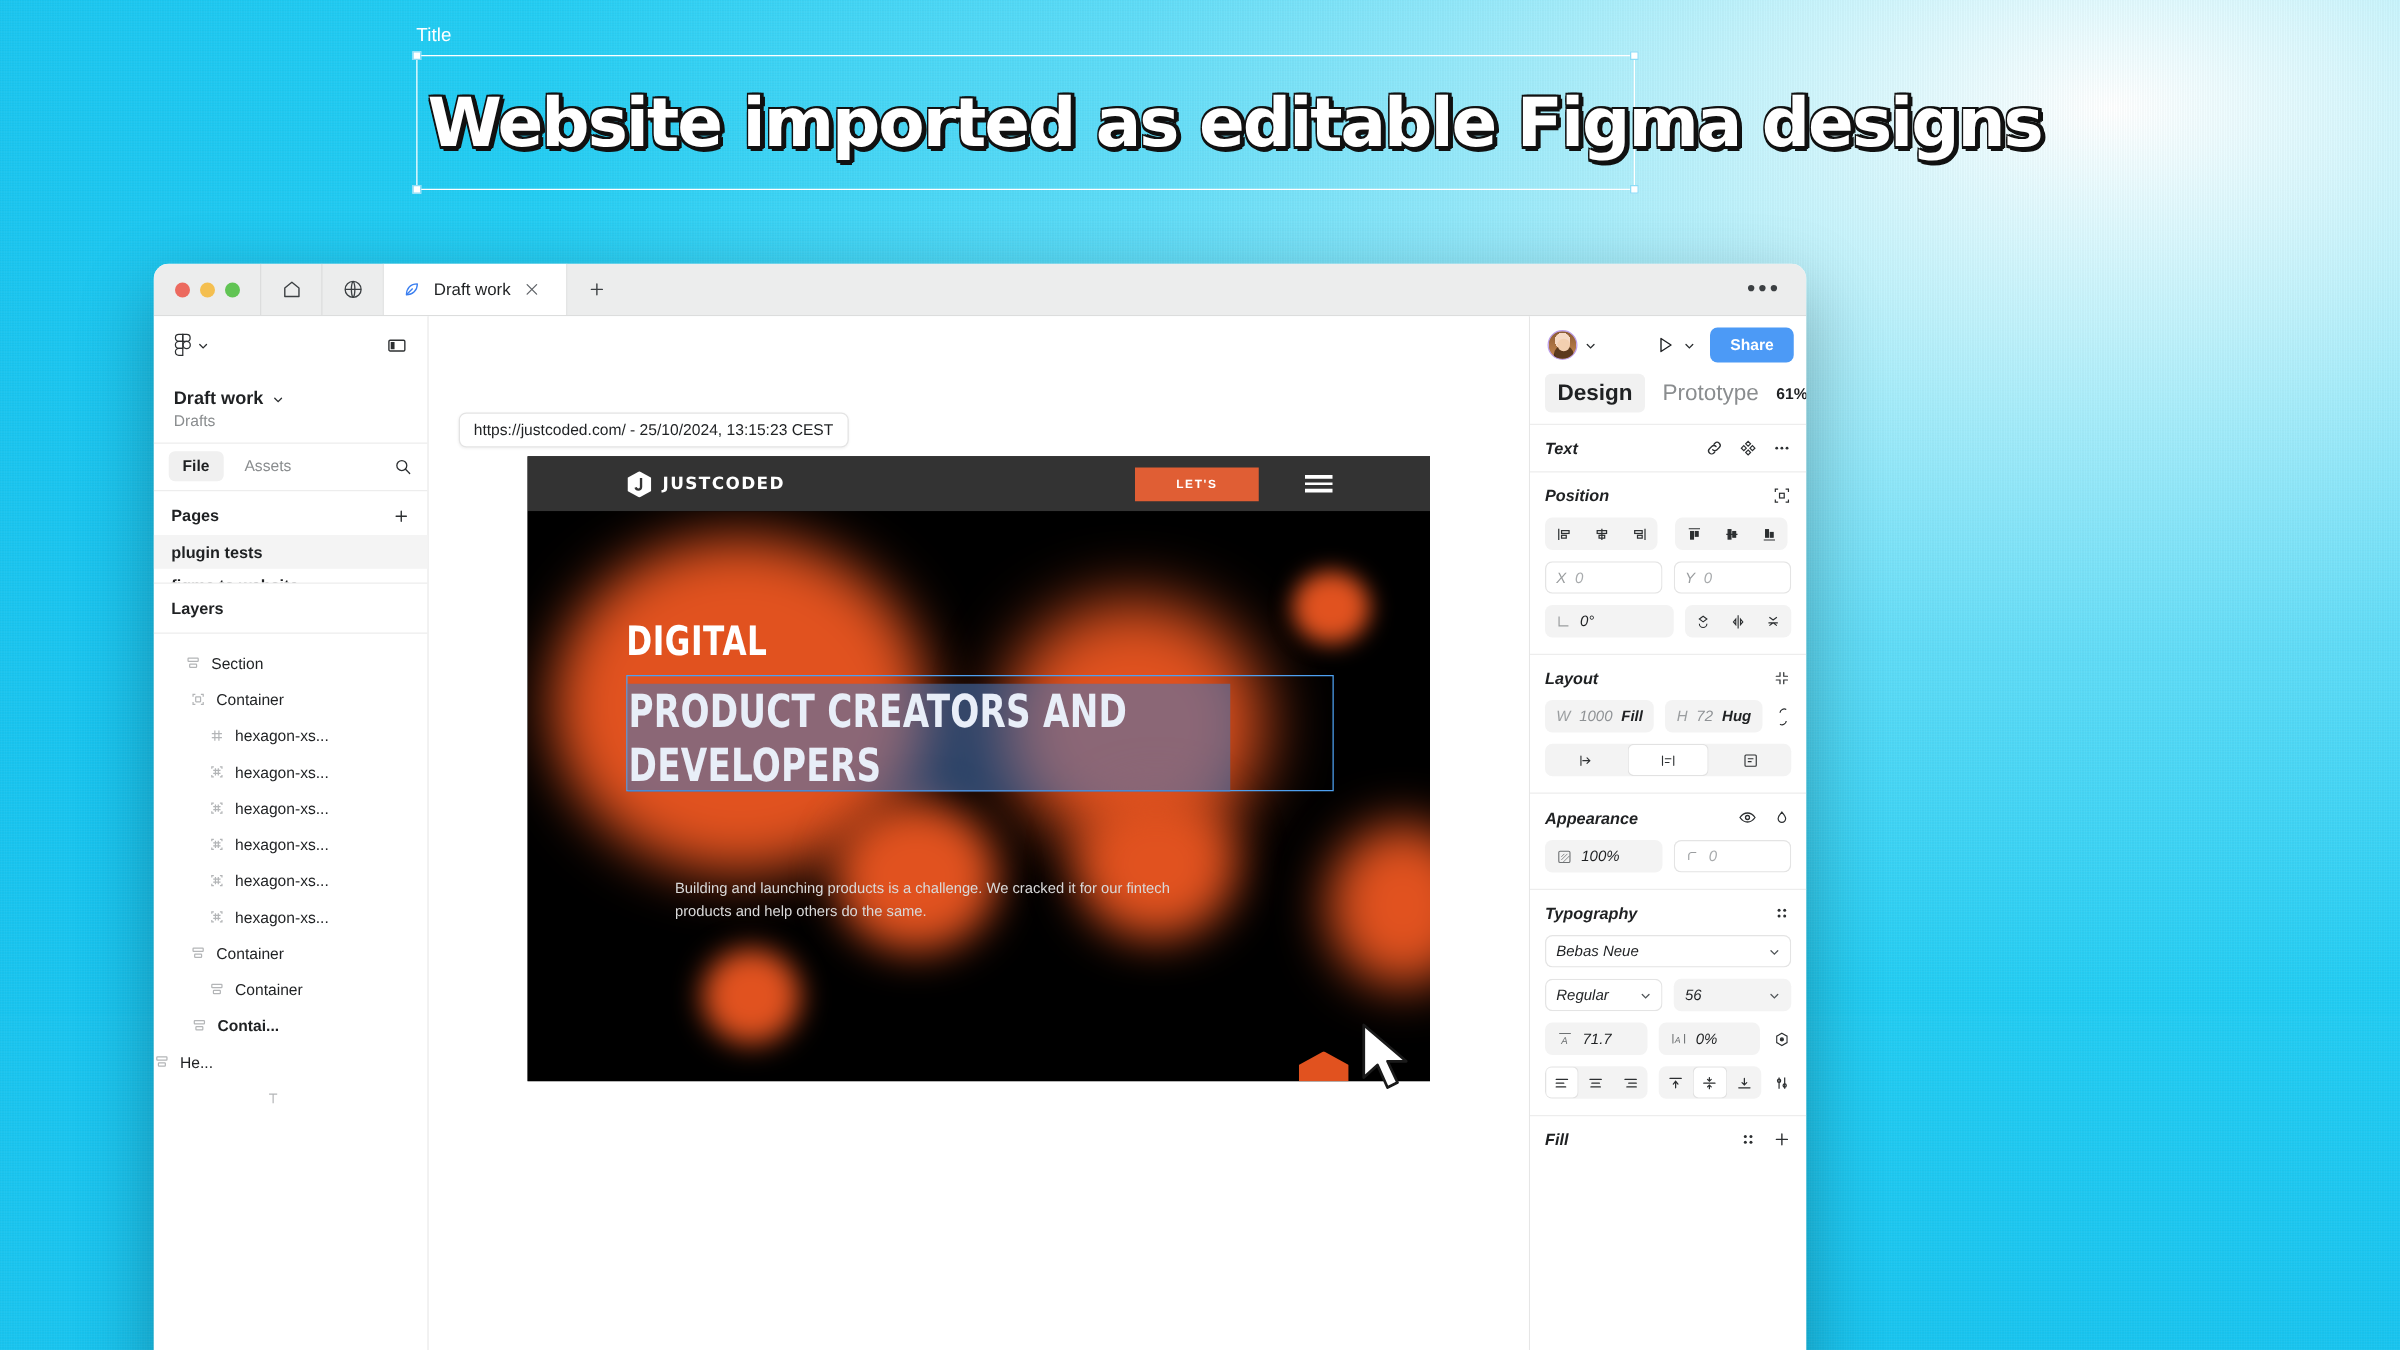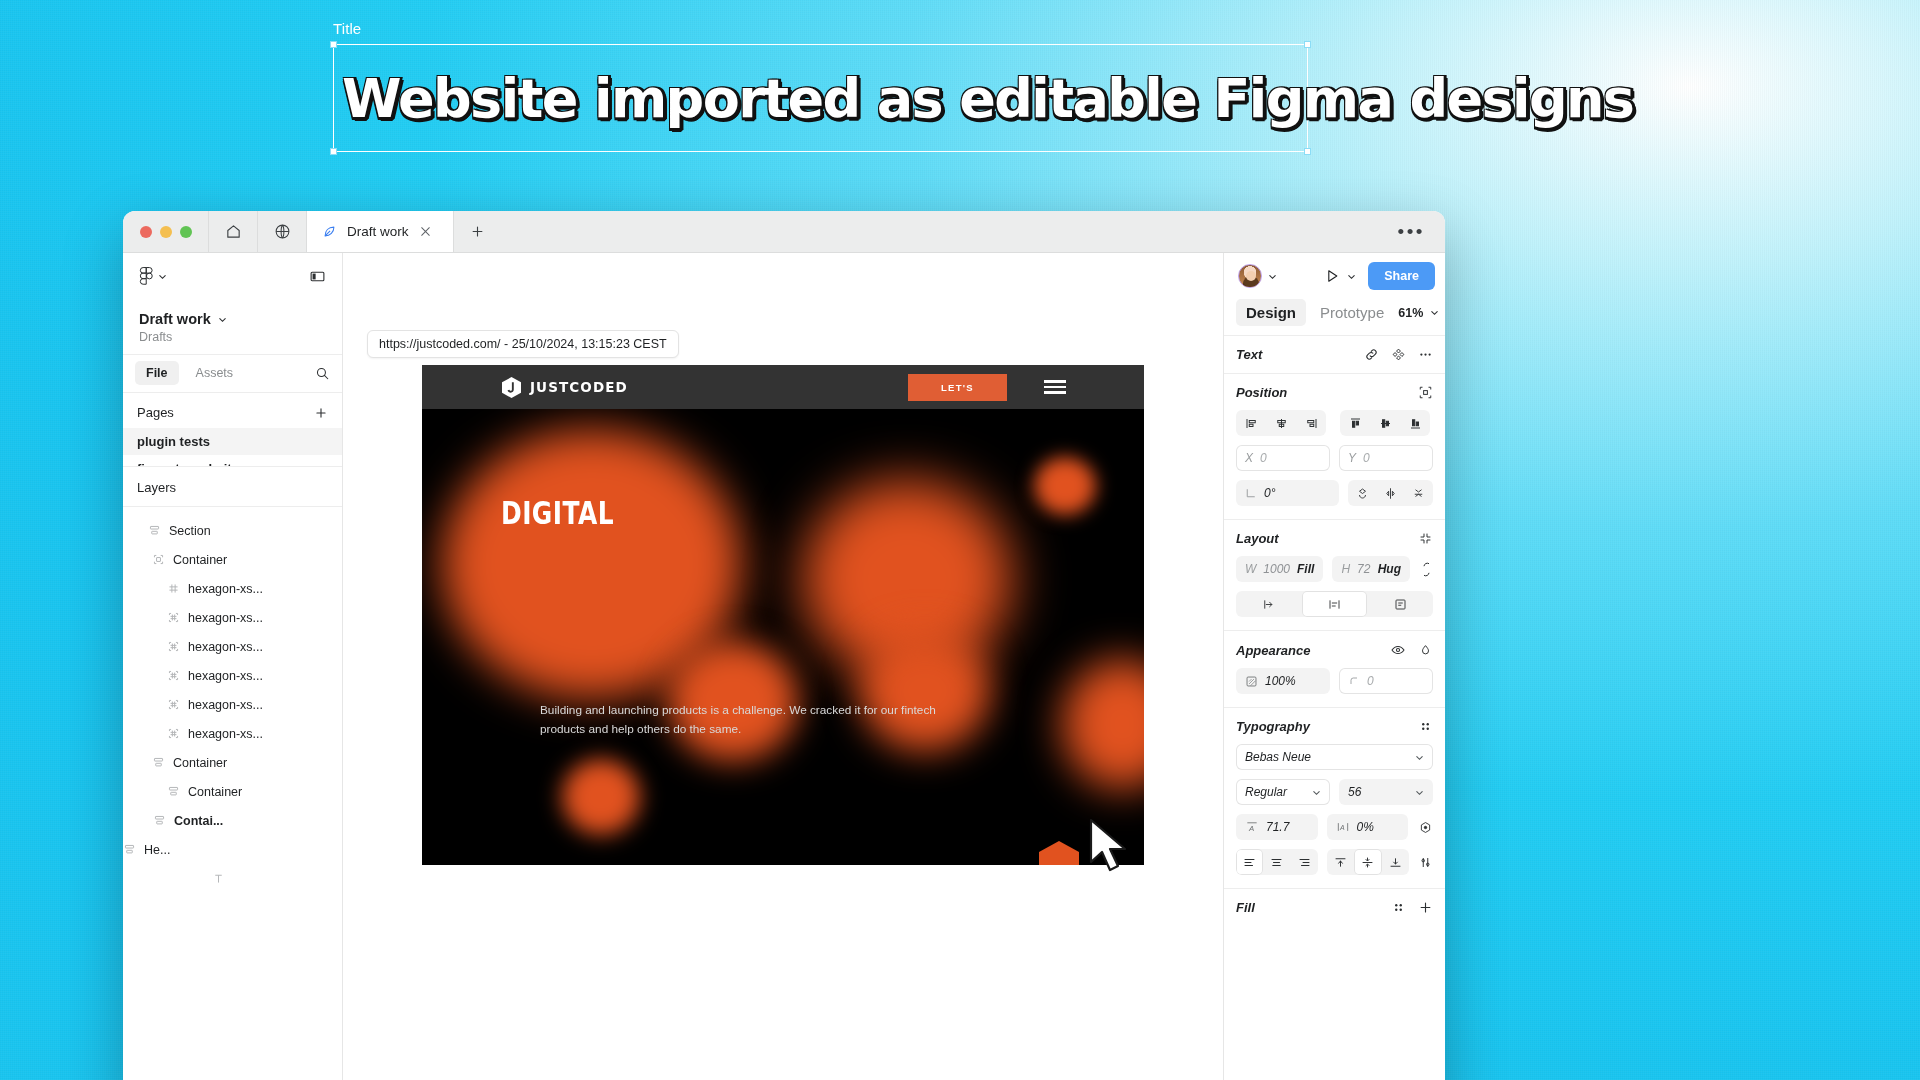--- a/index.html
+++ b/index.html
@@ -108,21 +108,21 @@
     display: flex; align-items: center; gap: 6px;
     padding: 6px 12px 7px; border-top: 1px solid #ededed; border-bottom: 1px solid #ededed;
   }
   .lp-tab { font-size: 12.5px; padding: 5px 11px; border-radius: 5px; color: #8a8d8f; font-weight: 500; }
   .lp-tab.active { background: #f0f0f0; color: #1f2123; font-weight: 700; }
   .lp-tabs-spacer { flex: 1; }
   .lp-sect-head {
     display: flex; align-items: center; justify-content: space-between;
     padding: 12px 14px 8px;
   }
-  .lp-sect-title { font-size: 13px; font-weight: 400; color: #1f2123; }
+  .lp-sect-title { font-size: 13px; font-weight: 700; color: #1f2123; }
   .page-row { font-size: 13px; color: #1f2123; padding: 6px 14px; font-weight: 600; }
   .page-row.active { background: #f4f4f4; }
   .page-clip { height: 11px; overflow: hidden; }
   .lp-layers-head { border-top: 1px solid #ededed; padding: 11px 14px 10px; }
   .lp-layers-head .lp-sect-title { font-size: 13px; }
   .layer-list { border-top: 1px solid #ededed; padding-top: 9px; overflow: hidden; flex: 1; }
   .layer-row { display: flex; align-items: center; gap: 8px; height: 29px; font-size: 12.5px; color: #1f2123; }
   .layer-ico { width: 13px; height: 13px; flex: 0 0 13px; color: #b3b5b7; }
   .layer-name { white-space: nowrap; }
 
@@ -213,21 +213,21 @@
   .rp-spacer { flex: 1; }
   .play { display: flex; align-items: center; gap: 5px; color: #1f2123; }
   .share-btn {
     background: #4c9af6; color: #fff; font-size: 12.5px; font-weight: 600;
     padding: 7px 16px; border-radius: 6px; margin-left: 12px;
   }
   .rp-tabs {
     display: flex; align-items: center; padding: 0 12px 9px; gap: 4px;
     border-bottom: 1px solid #ededed;
   }
-  .rp-tab { font-size: 15px; padding: 5px 10px; border-radius: 5px; color: #8a8d8f; font-weight: 500; }
+  .rp-tab { font-size: 18px; padding: 5px 10px; border-radius: 5px; color: #8a8d8f; font-weight: 500; }
   .rp-tab.active { background: #f1f1f1; color: #1f2123; font-weight: 700; }
   .zoom-val { margin-left: auto; font-size: 12.5px; color: #1f2123; font-weight: 600; display: flex; align-items: center; gap: 7px; }
   .rp-sec { border-bottom: 1px solid #ededed; padding: 11px 12px 13px; font-style: italic; }
   .rp-sec-head { display: flex; align-items: center; justify-content: space-between; margin-bottom: 10px; }
   .rp-sec-title { font-size: 13px; font-weight: 700; color: #1f2123; }
   .rp-icons { display: flex; align-items: center; gap: 12px; color: #2c2f31; }
   .seg { display: flex; gap: 14px; }
   .seg-grp { display: flex; background: #f3f3f3; border-radius: 6px; overflow: hidden; }
   .seg-btn { width: 30px; height: 26px; display: flex; align-items: center; justify-content: center; color: #2c2f31; }
   .seg-btn.on { background: #ffffff; box-shadow: 0 0 0 1px #e2e2e2 inset; border-radius: 5px; }
@@ -486,20 +486,23 @@
           <div class="blob" style="left:20px;  top:20px;  width:300px; height:270px;"></div>
           <div class="blob" style="left:380px; top:70px;  width:210px; height:200px; filter:blur(26px);"></div>
           <div class="blob" style="left:612px; top:48px;  width:62px;  height:58px;  filter:blur(9px);"></div>
           <div class="blob" style="left:246px; top:232px; width:130px; height:120px; filter:blur(16px);"></div>
           <div class="blob" style="left:438px; top:222px; width:130px; height:120px; filter:blur(18px);"></div>
           <div class="blob" style="left:640px; top:250px; width:120px; height:130px; filter:blur(20px);"></div>
           <div class="blob" style="left:140px; top:350px; width:78px;  height:76px;  filter:blur(11px);"></div>
 
           <div id="hero-copy">
             <div class="kicker">DIGITAL</div>
+            <div class="sel-text">
+              <span class="hl">PRODUCT CREATORS AND DEVELOPERS</span>
+            </div>
           </div>
           <div class="hero-body">Building and launching products is a challenge. We cracked it for our fintech products and help others do the same.</div>
 
           <div id="bottom-hex"></div>
         </div>
       </div>
 
       <svg id="cursor" width="42" height="58" viewBox="0 0 42 58">
         <path d="M4 2 4 44 15 34 23 52 31 48 23 31 38 31z" fill="#ffffff" stroke="#1a1a1a" stroke-width="2.2" stroke-linejoin="round"></path>
       </svg>

